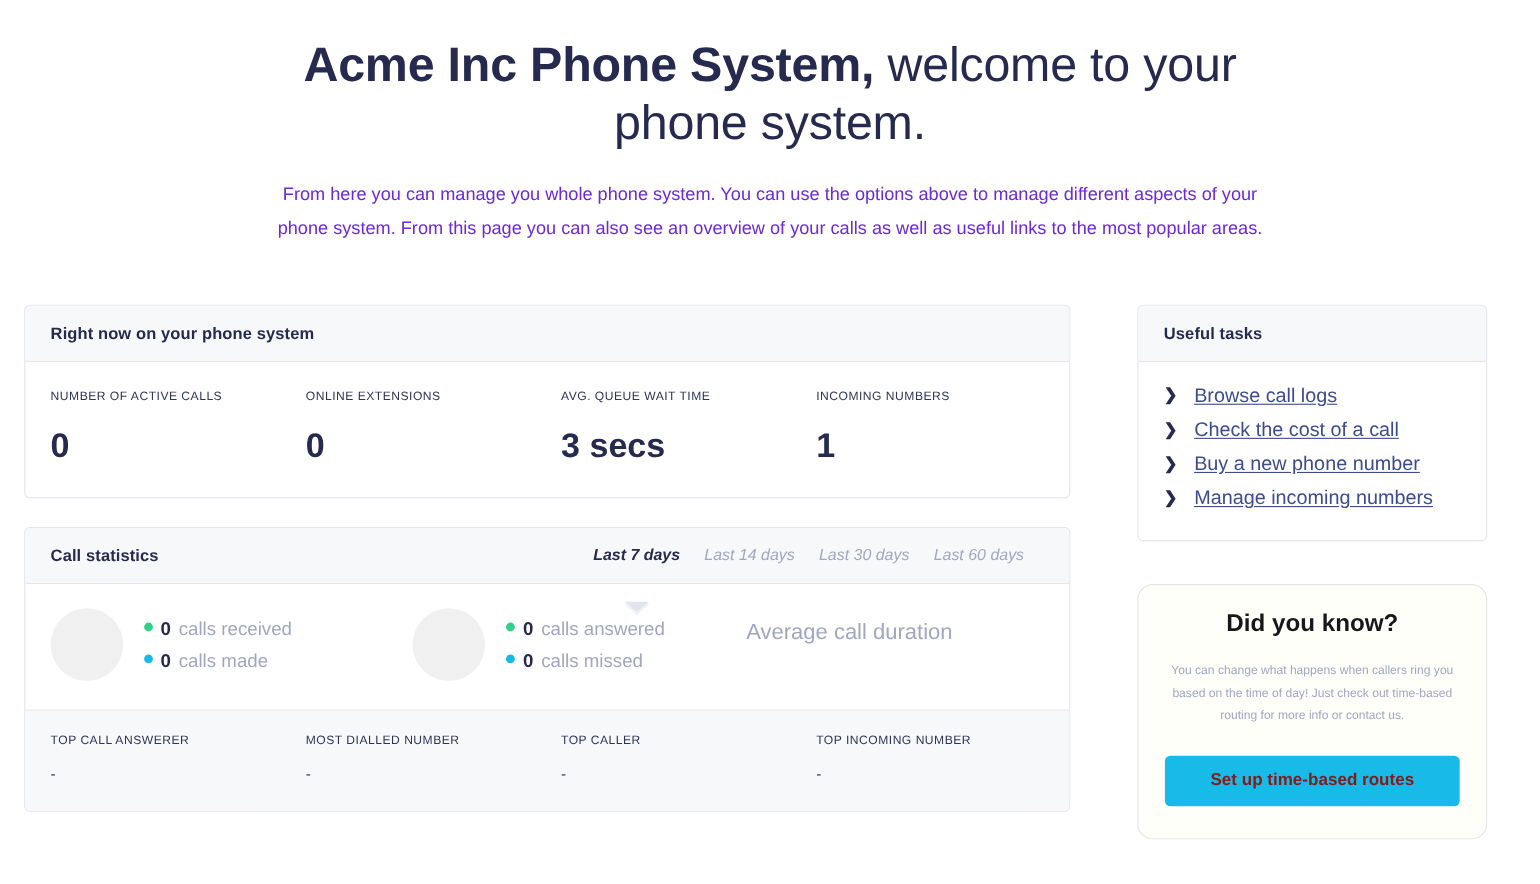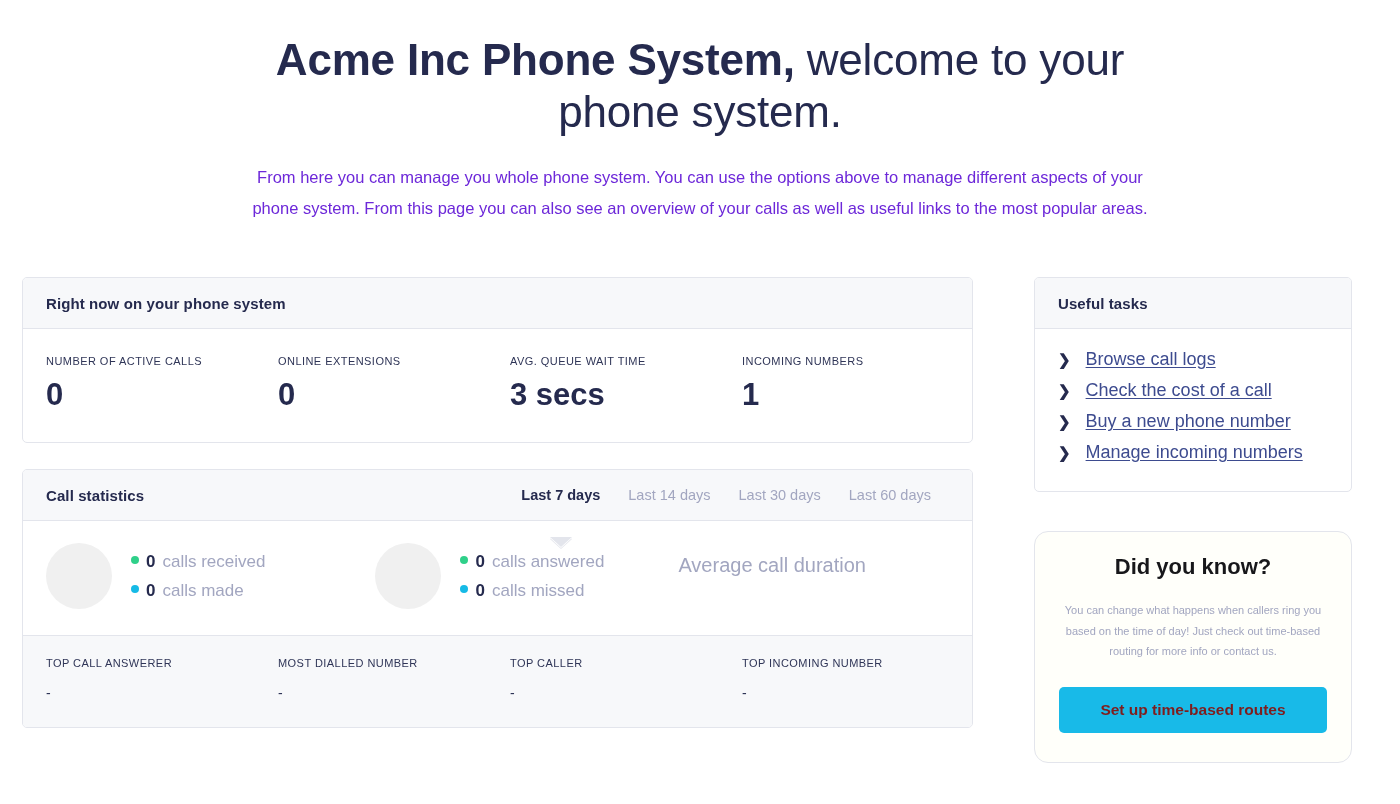--- a/index.html
+++ b/index.html
@@ -75,36 +75,37 @@
     display: flex;
     padding: 26px 23px 30px;
   }
   .stat-cell { flex: 0 0 232px; }
   .stat-label {
     font-size: 11px;
     letter-spacing: 0.45px;
     color: #2f3557;
     text-transform: uppercase;
     font-weight: 400;
-    margin-bottom: 11px;
+    margin-bottom: 21px;
   }
   .stat-value {
     font-size: 31px;
     font-weight: 700;
     color: #252a4e;
     line-height: 34px;
   }
 
   
   .tabs {
     margin-left: auto;
     display: flex;
     align-items: center;
-    gap: 28px;
+    gap: 22px;
     padding-right: 18px;
+    font-style: italic;
   }
   .tab {
     font-size: 14.5px;
     color: #a2a6c0;
     font-weight: 400;
     cursor: pointer;
     position: relative;
     white-space: nowrap;
   }
   .tab.active { color: #252a4e; font-weight: 700; }

